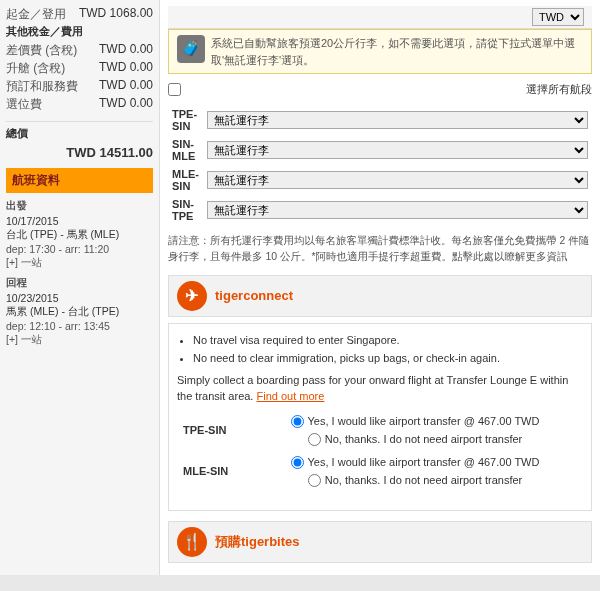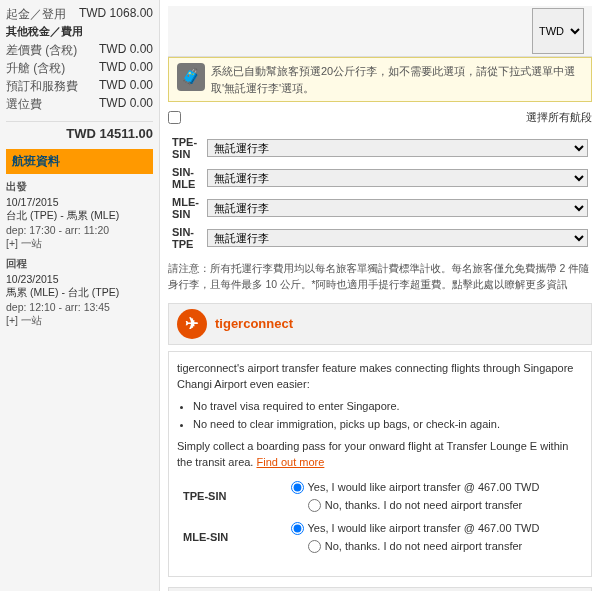--- a/index.html
+++ b/index.html
@@ -46,21 +46,21 @@
     .sidebar-row .value { color: #333; }
     .sidebar-total {
       font-weight: bold;
       font-size: 13px;
       color: #333;
       text-align: right;
       margin-top: 4px;
     }
     .orange-box {
       background: #f90;
-      color: #0c4a6e;
+      color: #7f1d1d;
       font-weight: bold;
       font-size: 12px;
       padding: 4px 6px;
       margin-bottom: 6px;
       margin-top: 4px;
     }
     .flight-info-section {
       font-size: 10.5px;
       color: #333;
       margin-bottom: 6px;
@@ -231,21 +231,21 @@
       margin-bottom: 0;
     }
     .top-bar-right {
       display: flex;
       align-items: center;
       gap: 4px;
     }
     .twd-dropdown {
       font-size: 11px;
       border: 1px solid #aaa;
-      padding: 15px 2px;
+      padding: 1px 2px;
     }
   </style>
 </head>
 <body>
 
 <div class="main-wrapper">
 
   <div class="sidebar">
     <div class="sidebar-section">
       <div class="sidebar-row">
@@ -265,20 +265,21 @@
         <span class="label">預訂和服務費</span>
         <span class="value">TWD 0.00</span>
       </div>
       <div class="sidebar-row">
         <span class="label">選位費</span>
         <span class="value">TWD 0.00</span>
       </div>
     </div>
     <hr class="divider-line">
     <div class="sidebar-section">
+      <div class="sidebar-title">總價</div>
       <div class="sidebar-total">TWD 14511.00</div>
     </div>
     <div class="orange-box">航班資料</div>
     <div class="flight-info-section">
       <div class="fi-label">出發</div>
       <div class="fi-route">10/17/2015</div>
       <div class="fi-route">台北 (TPE) - 馬累 (MLE)</div>
       <div class="fi-time">dep: 17:30 - arr: 11:20</div>
       <div class="fi-stop">[+] 一站</div>
     </div>
@@ -348,21 +349,20 @@
     <div class="notice-text">
       <span>請注意：所有托運行李費用均以每名旅客單獨計費標準計收。每名旅客僅允免費攜帶 2 件隨身行李，且每件最多 10 公斤。*阿時也適用手提行李超重費。點擊此處以瞭解更多資訊</span>
     </div>
 
     <div class="section-header">
       <div class="icon">✈</div>
       <span>tigerconnect</span>
     </div>
 
     <div class="tigerconnect-block">
-      <p>tigerconnect's airport transfer feature makes connecting flights through Singapore Changi Airport even easier:</p>
       <ul>
         <li>No travel visa required to enter Singapore.</li>
         <li>No need to clear immigration, picks up bags, or check-in again.</li>
       </ul>
       <p>
         <span>Simply collect a boarding pass for your onward flight at Transfer Lounge E within the transit area.</span>
         <a href="#">Find out more</a>
       </p>
 
       <table class="transfer-table">

